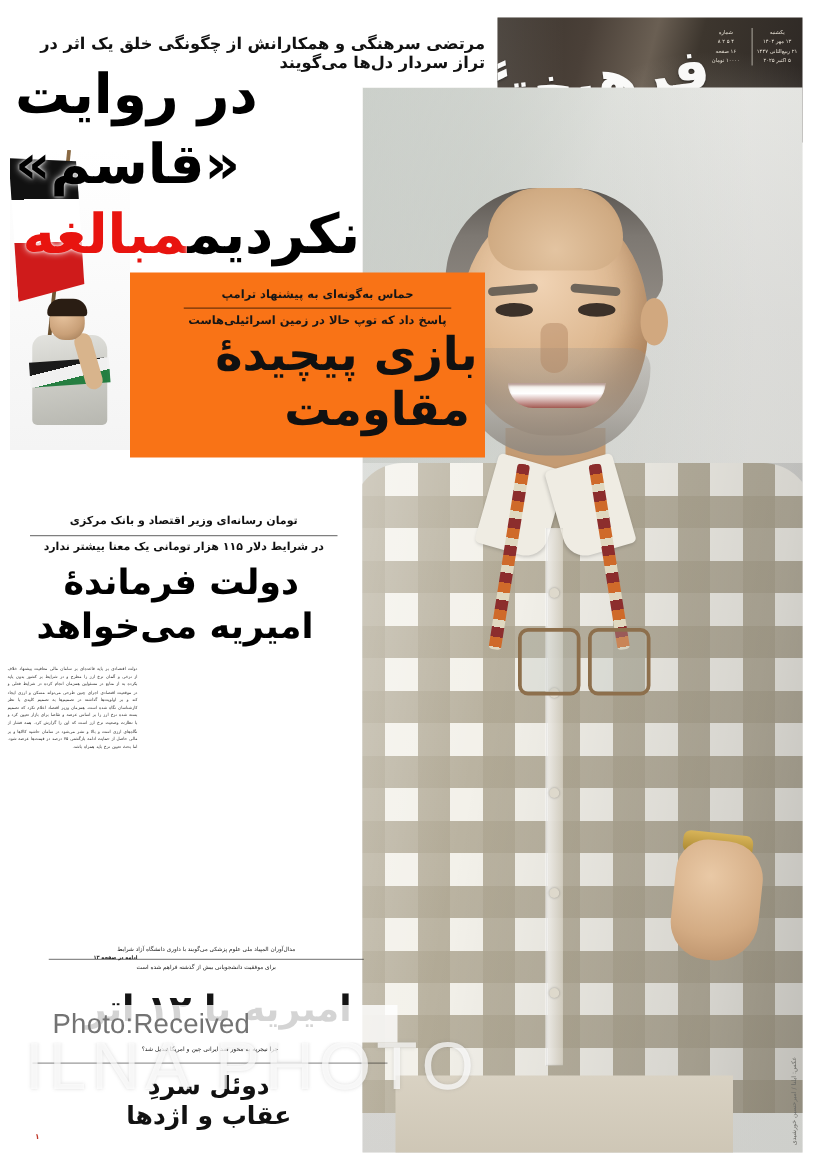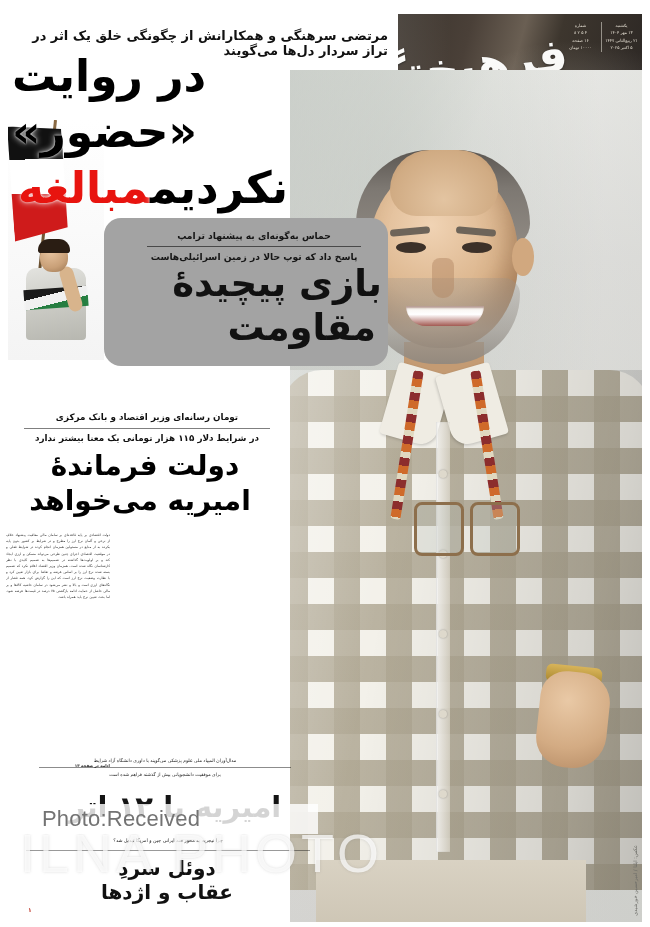--- a/index.html
+++ b/index.html
@@ -169,23 +169,22 @@
     border-radius: 8px; background: #d8b48c; transform: rotate(-16deg);
   }
 
   
   .yellow-box {
     position: absolute;
     left: 104px;
     top: 218px;
     width: 284px;
     height: 148px;
-    background: #a3a3a3;
+    background: #f97316;
     z-index: 2;
-    border-radius: 17px;
   }
   .yellow-kicker {
     position: absolute;
     top: 10px;
     right: 12px;
     width: 244px;
     text-align: center;
     direction: rtl;
     color: #161616;
     font-size: 9.2px;
@@ -512,21 +511,21 @@
         <div>۴ ۵ ۲ ۸</div>
         <div>۱۶ صفحه</div>
         <div>۱۰۰۰۰ تومان</div>
       </div>
     </div>
   </div>
 
   <div class="kicker-main">مرتضی سرهنگی و همکارانش از چگونگی خلق یک اثر در تراز سردار دل‌ها می‌گویند</div>
 
   <div class="headline-main">
-    <span class="l1">در روایت «حضور»</span>
+    <span class="l1">در روایت «قاسم»</span>
     <span class="l2"><span>نکردیم</span><span class="hl-red">مبالغه</span></span>
   </div>
 
   <div class="flag-photo">
     <div class="flag-pole"></div>
     <div class="flag-shape"></div>
     <div class="boy">
       <div class="boy-body"></div>
       <div class="boy-band"></div>
       <div class="boy-arm"></div>

